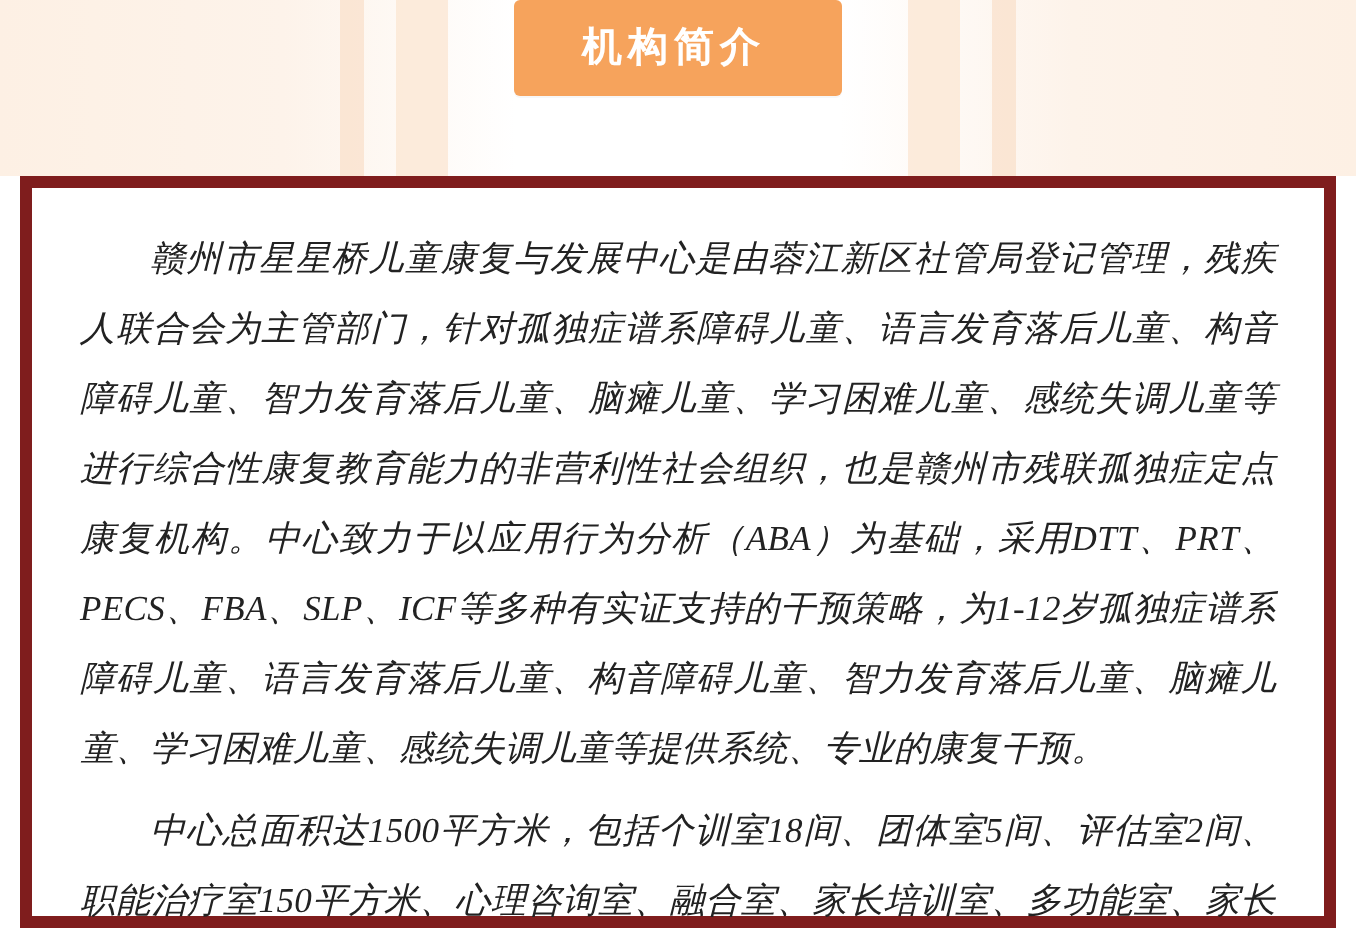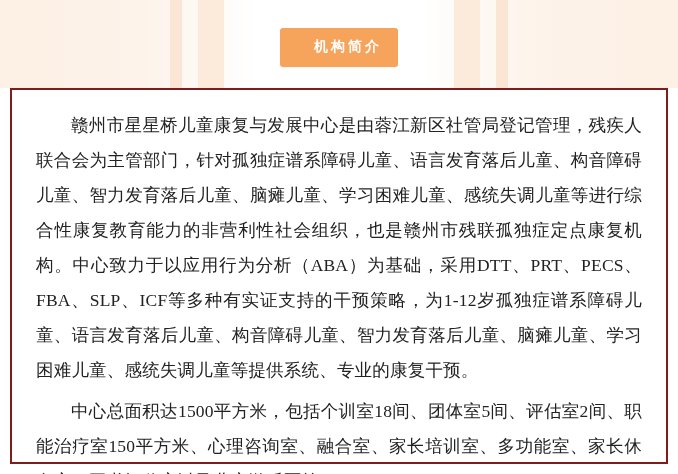--- a/index.html
+++ b/index.html
@@ -77,45 +77,46 @@
     right: 170px;
     top: 0;
     width: 12px;
     height: 88px;
     background: #f7d9bd;
     opacity: .55;
   }
   .title-banner {
     position: absolute;
     left: 50%;
-    top: 28px;
+    top: 0;
     transform: translateX(-50%);
     background: #f6a35c;
     color: #ffffff;
     font-family: "Liberation Sans", "DejaVu Sans", sans-serif;
     font-weight: bold;
-    font-size: 14px;
+    font-size: 20px;
     letter-spacing: 3px;
-    padding: 10px 16px 11px 34px;
+    padding: 10px 38px 11px 34px;
     border-radius: 3px;
     white-space: nowrap;
     box-shadow: 0 1px 0 rgba(0,0,0,0.03);
   }
 
   
   .body-box {
     position: absolute;
     left: 10px;
     top: 88px;
     width: 658px;
     height: 376px;
     box-sizing: border-box;
-    border: 2px solid #7f1d1d;
+    border: 6px solid #7f1d1d;
     background: #ffffff;
     padding: 18px 24px 10px 24px;
+    font-style: italic;
   }
   .paragraph {
     margin: 0 0 6px 0;
     font-size: 17.5px;
     line-height: 35px;
     color: #222222;
     text-align: justify;
     text-justify: inter-ideograph;
     text-indent: 2em;
     letter-spacing: 0.2px;

